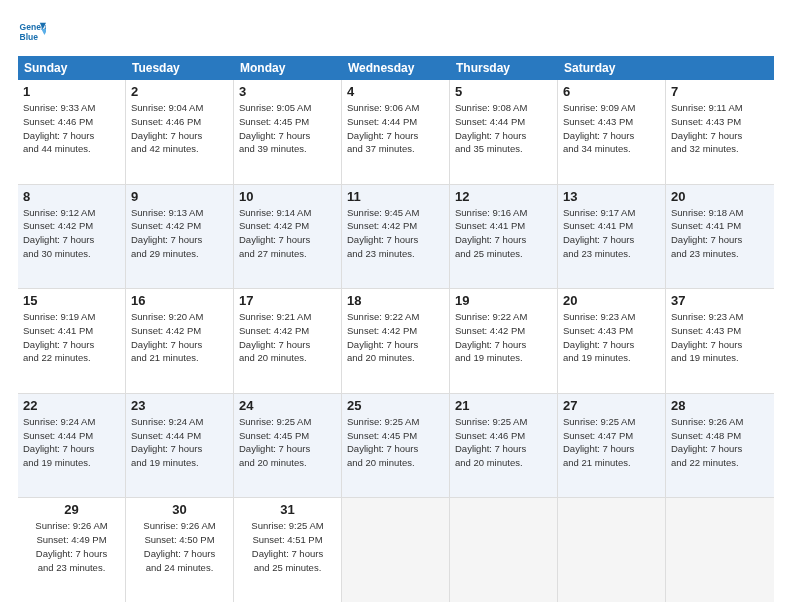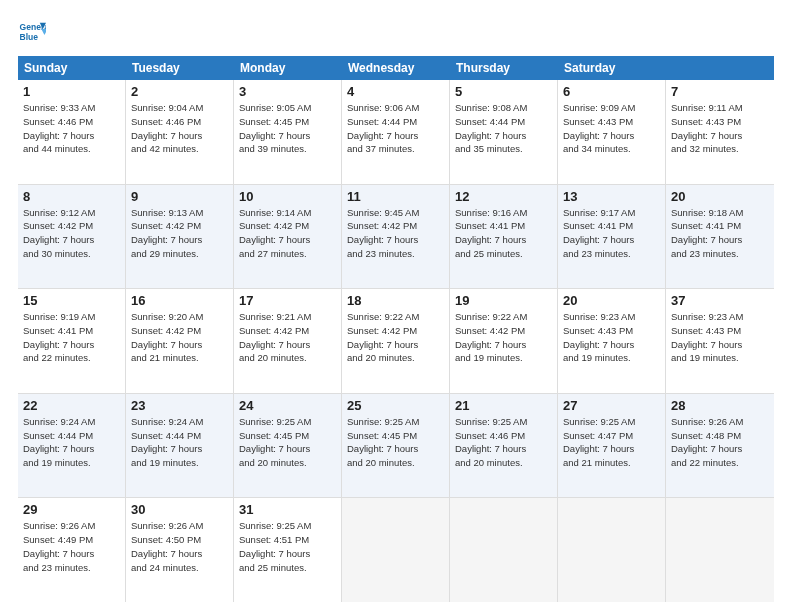--- a/index.html
+++ b/index.html
@@ -67,20 +67,21 @@
       flex-direction: column;
     }
     .cal-row {
       display: grid;
       grid-template-columns: repeat(7, 1fr);
       flex: 1;
       border-bottom: 1px solid #ddd;
     }
     .cal-row:last-child {
       border-bottom: none;
+      text-align: center;
     }
     .cal-cell {
       border-right: 1px solid #ddd;
       padding: 4px 5px;
       font-size: 9.5px;
       color: #333;
       min-height: 72px;
       background: #fff;
     }
     .cal-cell:last-child {

